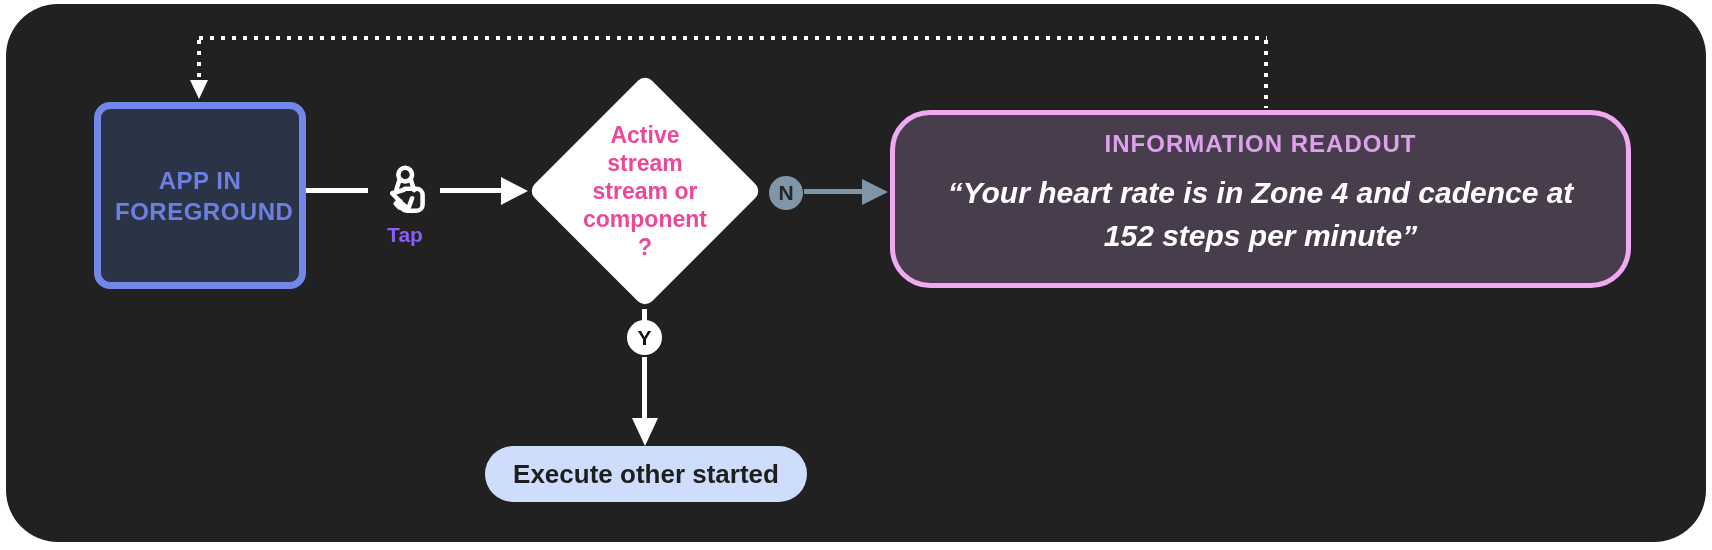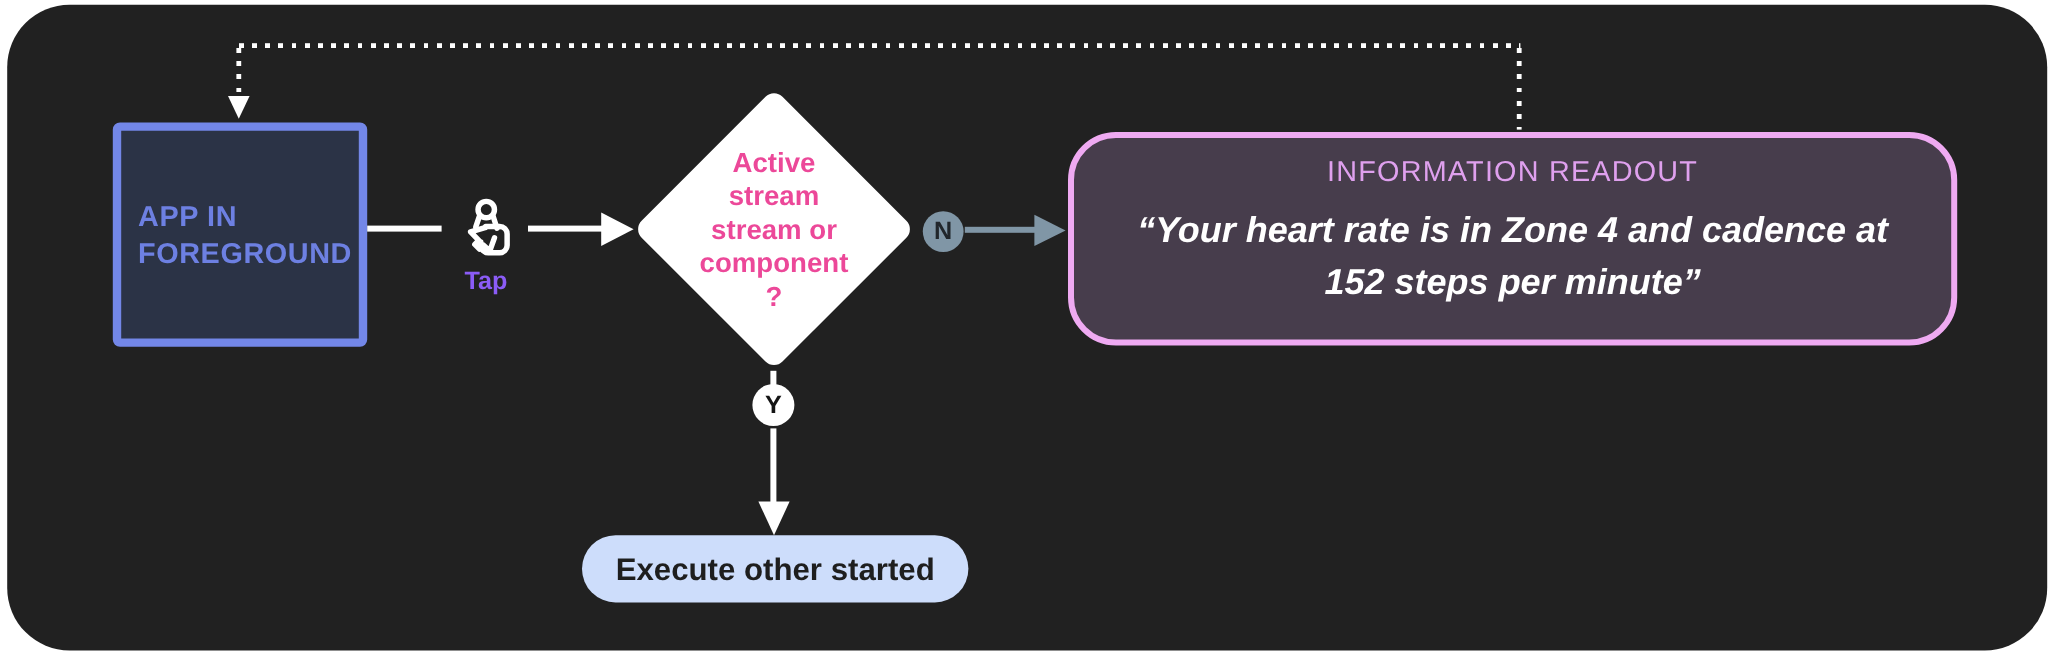--- a/index.html
+++ b/index.html
@@ -9,22 +9,22 @@
   }
   .panel{
     position:absolute;left:6px;top:4px;right:6px;bottom:8px;
     background:#212121;border-radius:52px;
   }
   .abs{position:absolute;}
 
   
   .app-node{
     left:94px;top:102px;width:212px;height:187px;box-sizing:border-box;
-    border:7px solid #7387E8;border-radius:6px;background:#2B3346;
-    display:flex;align-items:center;justify-content:center;
+    border:7px solid #7387E8;border-radius:16px;background:#2B3346;
+    display:flex;align-items:center;justify-content:center;text-align:center;
   }
   .app-node .label{
     color:#6D80E2;font-weight:bold;font-size:24px;line-height:31px;
     letter-spacing:.5px;width:170px;
   }
   .caption{
     left:54px;top:299px;width:292px;text-align:center;
     color:#8F9399;font-style:italic;font-size:28px;line-height:37px;
   }
 
@@ -81,21 +81,21 @@
     color:#1E1E1E;font-weight:bold;font-size:26px;white-space:nowrap;
   }
 
   
   .readout{
     left:890px;top:110px;width:741px;height:178px;box-sizing:border-box;
     border:5px solid #EFAAF2;border-radius:40px;background:#473D4C;
     display:flex;flex-direction:column;align-items:center;
   }
   .readout-title{
-    margin-top:15px;color:#DFA0EE;font-weight:normal;font-size:24px;letter-spacing:1px;
+    margin-top:15px;color:#DFA0EE;font-weight:bold;font-size:24px;letter-spacing:1px;
   }
   .readout-quote{
     margin-top:13px;color:#ffffff;font-weight:bold;font-style:italic;
     font-size:30px;line-height:43px;text-align:center;white-space:nowrap;
   }
 </style>
 </head>
 <body>
 
 <div class="stage">

